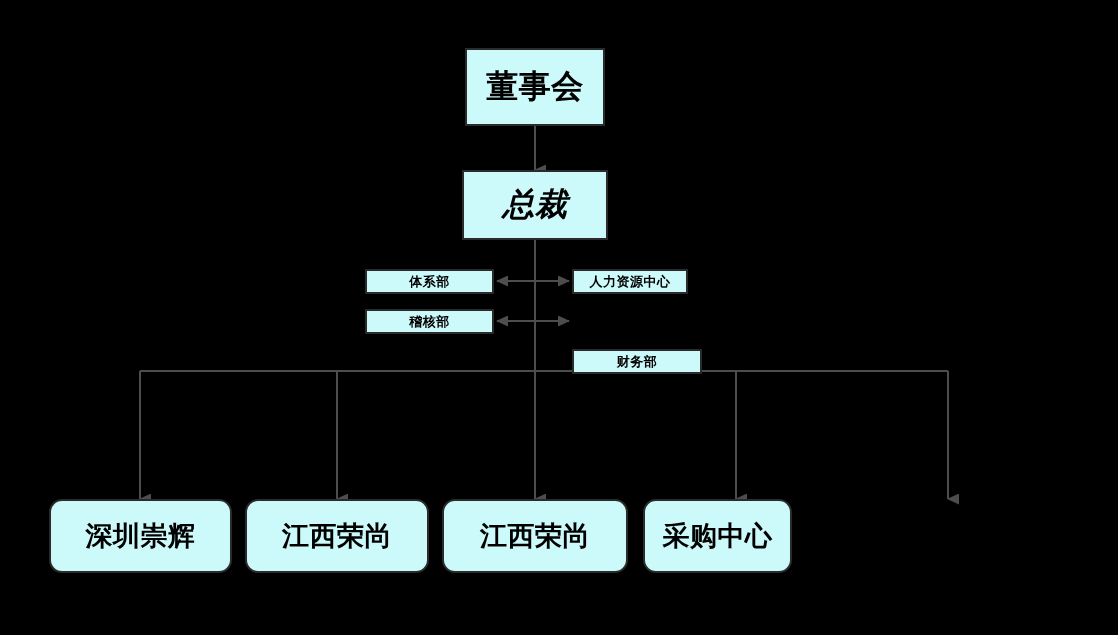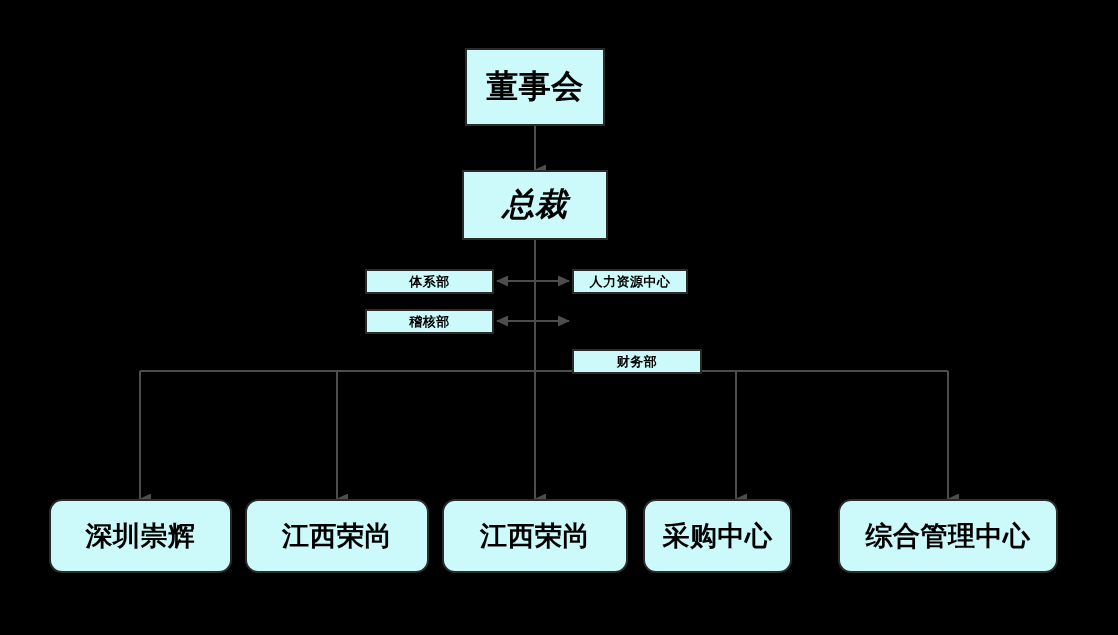--- a/index.html
+++ b/index.html
@@ -127,17 +127,14 @@
   </div>
 
   <div class="node node-leaf" style="left:442px; top:499px; width:186px; height:74px;">
     <span>江西荣尚</span>
   </div>
 
   <div class="node node-leaf" style="left:643px; top:499px; width:149px; height:74px;">
     <span>采购中心</span>
   </div>
 
-  <div class="node node-leaf" style="left:838px; top:499px; width:220px; height:74px;">
-    <span>综合管理中心</span>
-  </div>
 
 </div>
 
 </body></html>

